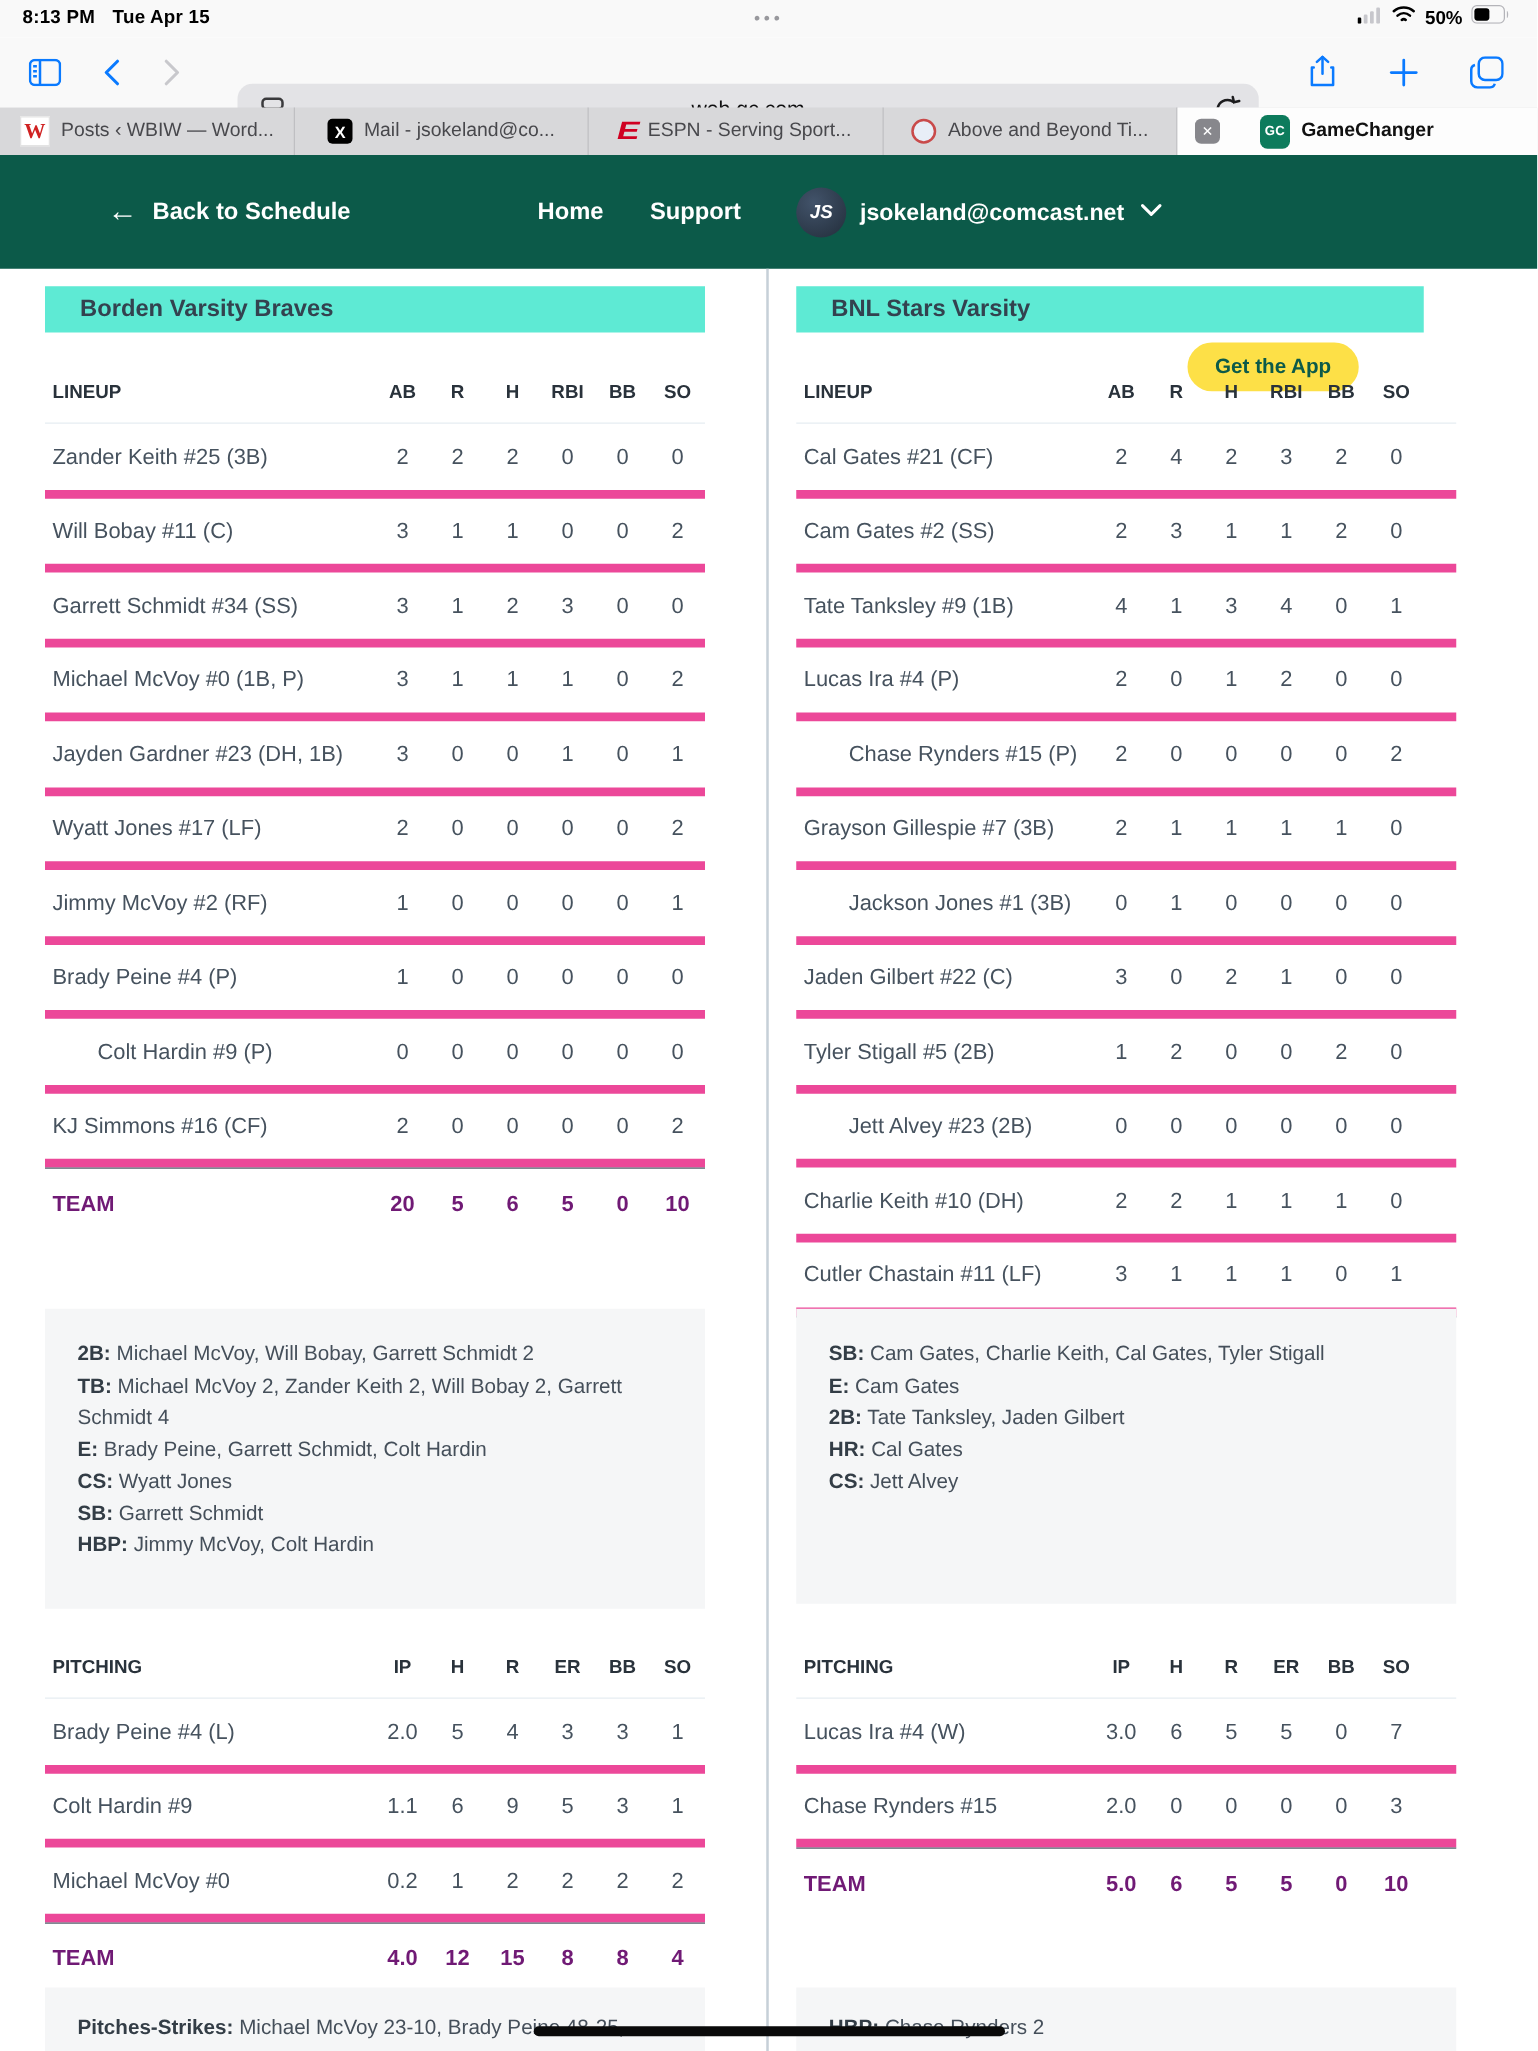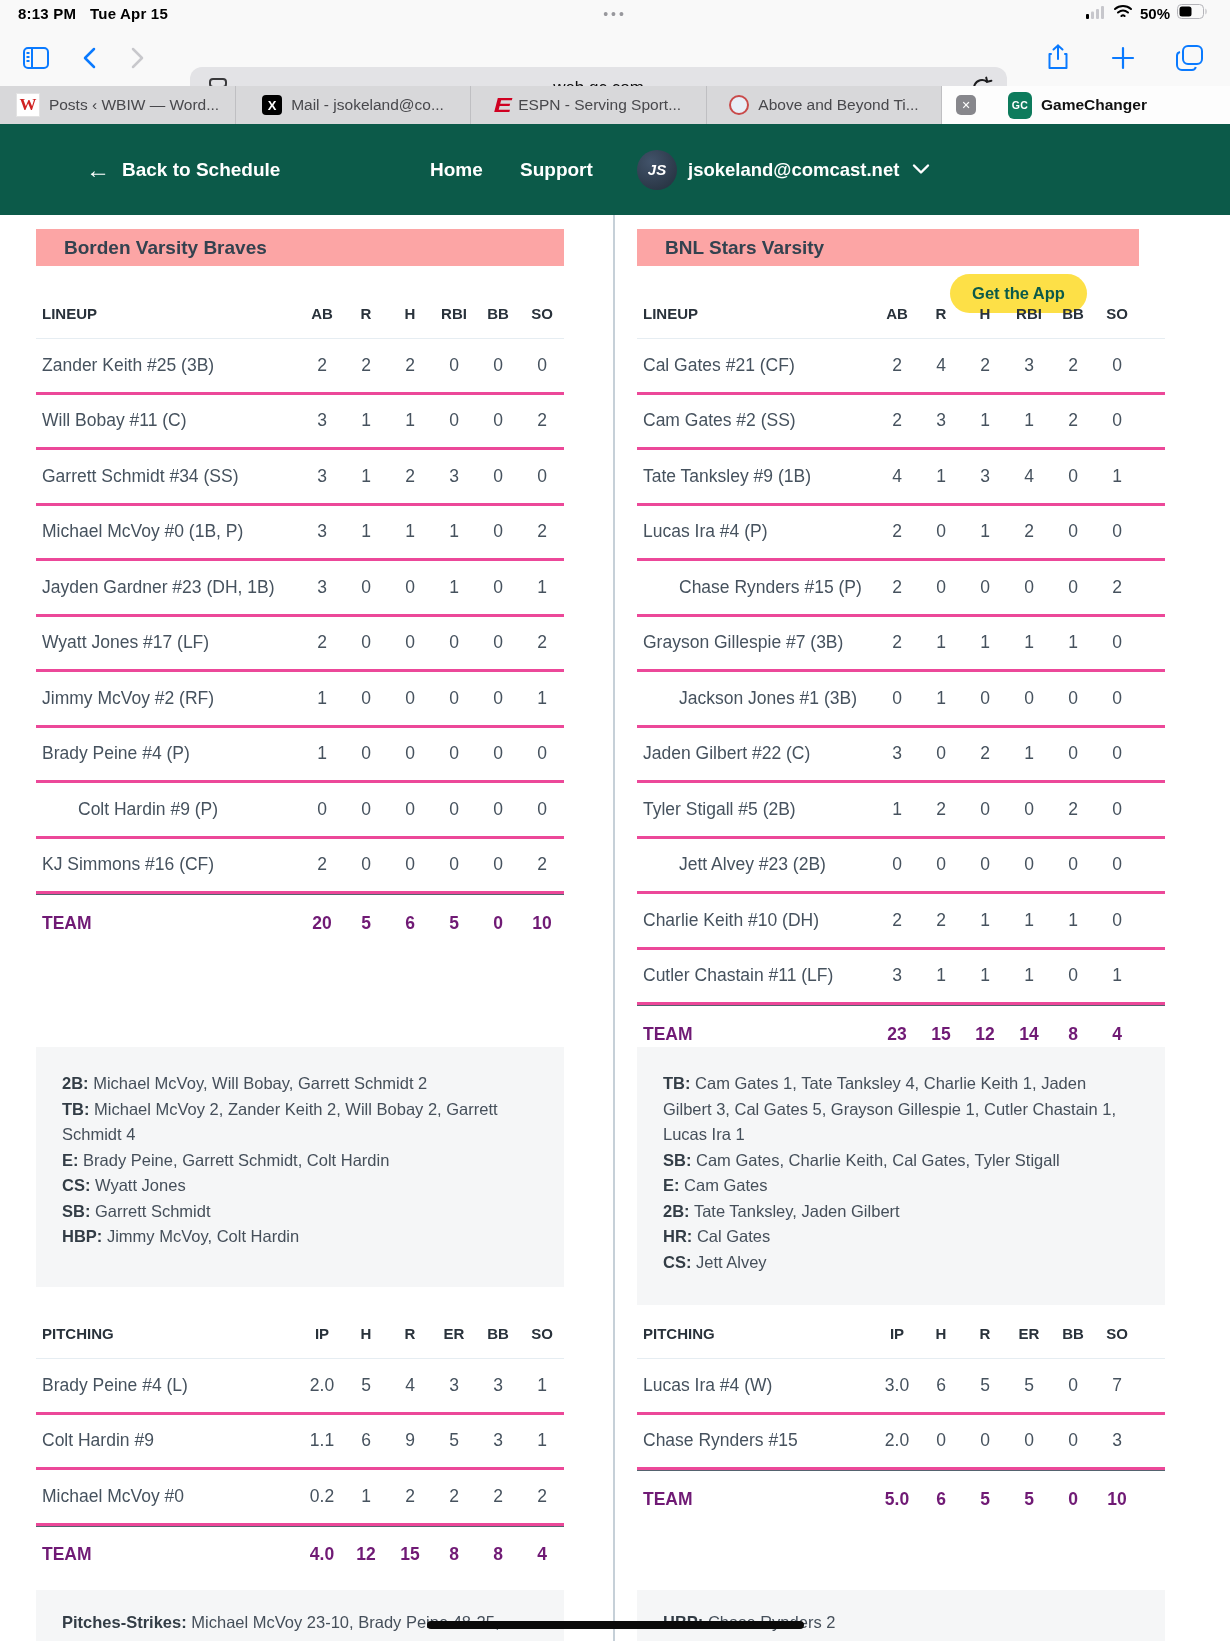--- a/index.html
+++ b/index.html
@@ -44,33 +44,33 @@
   .nav-home{left:430px;}
   .nav-support{left:520px;}
   .account{position:absolute;left:637px;top:0;height:91px;display:flex;align-items:center;gap:11px;}
   .avatar{width:40px;height:40px;border-radius:50%;background:radial-gradient(circle at 35% 30%,#42536a,#222d3a);display:flex;align-items:center;justify-content:center;font-style:italic;font-weight:700;font-size:15px;text-align:right;}
   .email{font-size:18.5px;font-weight:600;}
   .chev{margin-left:2px;}
   .cta{position:absolute;left:950px;top:150px;width:137px;height:39px;background:#fde047;border-radius:20px;display:flex;align-items:center;justify-content:center;color:#0c5a49;font-size:16.5px;font-weight:700;}
 
   
   .content-divider{position:absolute;left:613px;top:215px;width:2px;height:1426px;background:#c6d0d8;}
-  .teambar{position:absolute;height:37px;background:#fca5a5;display:flex;align-items:center;font-size:19px;font-weight:700;color:#33424f;}
+  .teambar{position:absolute;height:37px;background:#5eead4;display:flex;align-items:center;font-size:19px;font-weight:700;color:#33424f;}
   .teambar .tb-title{padding-left:28px;}
   .tb-left{left:36px;top:229px;width:528px;}
   .tb-right{left:637px;top:229px;width:502px;}
 
   .tablewrap{position:absolute;width:528px;}
   .lu-left{left:36px;top:288px;}
   .lu-right{left:637px;top:288px;}
   .pi-left{left:36px;top:1308px;}
   .pi-right{left:637px;top:1308px;}
 
   .thead{height:50px;display:flex;align-items:center;border-bottom:1px solid #e6edf2;font-size:15px;font-weight:700;color:#29323b;}
-  .trow{height:52.5px;display:flex;align-items:center;border-bottom:3px solid #ec4899;font-size:17.5px;color:#46525e;}
+  .trow{height:52.5px;display:flex;align-items:center;border-bottom:7px solid #ec4899;font-size:17.5px;color:#46525e;}
   .trow.teamrow{border-top:1.5px solid #55636f;border-bottom:none;font-weight:700;height:56px;color:#701a75;gap:12px;}
   .pname{flex:1;padding-left:6px;white-space:nowrap;overflow:hidden;}
   .trow.indent .pname{padding-left:42px;}
   .stats{display:flex;flex:none;}
   .stat{width:44px;text-align:center;}
   .lu-right .stats,.pi-right .stats{margin-right:26px;}
 
   .notesbox{position:absolute;background:#f5f6f7;padding:24px 26px 30px 26px;box-sizing:border-box;font-size:16.5px;line-height:25.5px;color:#454f5a;}
   .nb-left{left:36px;top:1047px;width:528px;min-height:240px;}
   .nb-right{left:637px;top:1047px;width:528px;min-height:236px;}
@@ -522,21 +522,20 @@
 
   <div class="notesbox nb-left">
       <div class="nline"><span class="nlabel">2B:</span> Michael McVoy, Will Bobay, Garrett Schmidt 2</div>
       <div class="nline"><span class="nlabel">TB:</span> Michael McVoy 2, Zander Keith 2, Will Bobay 2, Garrett Schmidt 4</div>
       <div class="nline"><span class="nlabel">E:</span> Brady Peine, Garrett Schmidt, Colt Hardin</div>
       <div class="nline"><span class="nlabel">CS:</span> Wyatt Jones</div>
       <div class="nline"><span class="nlabel">SB:</span> Garrett Schmidt</div>
       <div class="nline"><span class="nlabel">HBP:</span> Jimmy McVoy, Colt Hardin</div>
     </div>
   <div class="notesbox nb-right">
-      <div class="nline"><span class="nlabel">TB:</span> Cam Gates 1, Tate Tanksley 4, Charlie Keith 1, Jaden Gilbert 3, Cal Gates 5, Grayson Gillespie 1, Cutler Chastain 1, Lucas Ira 1</div>
       <div class="nline"><span class="nlabel">SB:</span> Cam Gates, Charlie Keith, Cal Gates, Tyler Stigall</div>
       <div class="nline"><span class="nlabel">E:</span> Cam Gates</div>
       <div class="nline"><span class="nlabel">2B:</span> Tate Tanksley, Jaden Gilbert</div>
       <div class="nline"><span class="nlabel">HR:</span> Cal Gates</div>
       <div class="nline"><span class="nlabel">CS:</span> Jett Alvey</div>
     </div>
 
   <div class="tablewrap pi-left">
       <div class="thead">
         <span class="pname">PITCHING</span>

